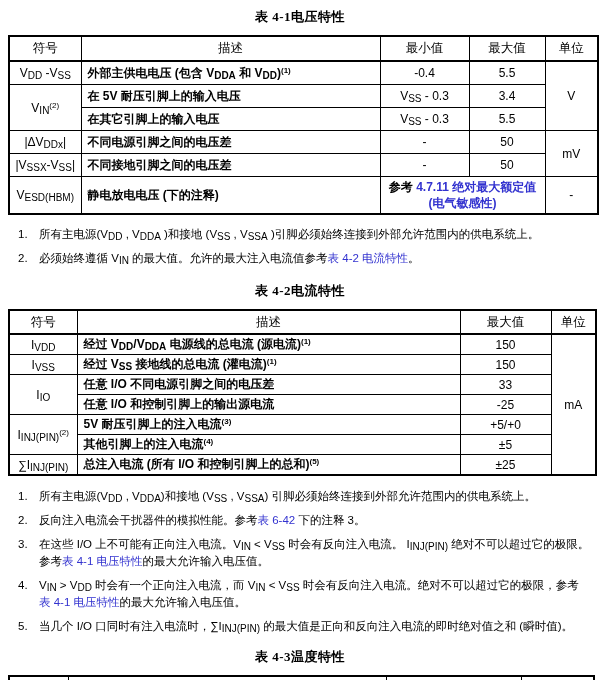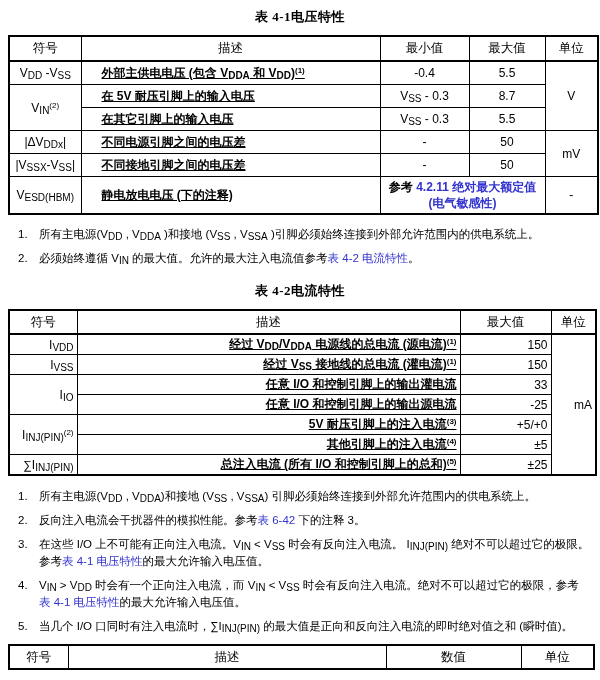--- a/index.html
+++ b/index.html
@@ -29,22 +29,22 @@
     text-align:center;vertical-align:middle;
     padding:1px 3px;font-size:12px;color:#000;
     overflow:hidden;
   }
   .dtable thead th{
     font-weight:normal;font-size:12.5px;height:20px;
     border-bottom:2px solid #000;
   }
   .t1 thead th{height:21px;}
   .t1 tbody td{height:20px;}
-  .t2 tbody td{height:17px;text-align:right;}
-  td.desc{text-align:left;padding-left:20px;font-weight:600;text-decoration:underline;}
+  .t2 tbody td{height:17px;}
+  td.desc{text-align:left;padding-left:6px;font-weight:600;}
   td.sym,td.num{font-weight:normal;}
   td.esd{font-weight:600;line-height:16px;padding:2px 6px;}
   sub{font-size:10px;vertical-align:-2px;line-height:0;}
   sup{font-size:8px;vertical-align:4px;line-height:0;}
   .xref{color:#3232cf;text-decoration:none;cursor:pointer;}
 
   .notes{margin-top:11px;}
   .notes2{margin-top:12px;}
   .note{
     display:flex;font-size:11.5px;line-height:17px;
@@ -84,21 +84,21 @@
             <td class="sym">V<sub>DD</sub> -V<sub>SS</sub></td>
             <td class="desc">外部主供电电压 (包含 V<sub>DDA</sub> 和 V<sub>DD</sub>)<sup>(1)</sup></td>
             <td class="num">-0.4</td>
             <td class="num">5.5</td>
             <td class="num" rowspan="3">V</td>
           </tr>
           <tr>
             <td class="sym" rowspan="2">V<sub>IN</sub><sup>(2)</sup></td>
             <td class="desc">在 5V 耐压引脚上的输入电压</td>
             <td class="num">V<sub>SS</sub> - 0.3</td>
-            <td class="num">8.7</td>
+            <td class="num">3.4</td>
           </tr>
           <tr>
             <td class="desc">在其它引脚上的输入电压</td>
             <td class="num">V<sub>SS</sub> - 0.3</td>
             <td class="num">5.5</td>
           </tr>
           <tr>
             <td class="sym">|ΔV<sub>DDx</sub>|</td>
             <td class="desc">不同电源引脚之间的电压差</td>
             <td class="num">-</td>
@@ -107,21 +107,21 @@
           </tr>
           <tr>
             <td class="sym">|V<sub>SSX</sub>-V<sub>SS</sub>|</td>
             <td class="desc">不同接地引脚之间的电压差</td>
             <td class="num">-</td>
             <td class="num">50</td>
           </tr>
           <tr>
             <td class="sym">V<sub>ESD(HBM)</sub></td>
             <td class="desc">静电放电电压 (下的注释)</td>
-            <td class="esd" colspan="2">参考 <a class="xref">4.2.11 绝对最大额定值 (电气敏感性)</a></td>
+            <td class="esd" colspan="2">参考 <a class="xref">4.7.11 绝对最大额定值 (电气敏感性)</a></td>
             <td class="num">-</td>
           </tr>
         </tbody>
       </table>
     </div>
   <div class="notes">
       <div class="note">
         <span class="nnum">1.</span>
         <span class="nbody">所有主电源(V<sub>DD</sub> , V<sub>DDA</sub> )和接地 (V<sub>SS</sub> , V<sub>SSA</sub> )引脚必须始终连接到外部允许范围内的供电系统上。</span>
       </div>
@@ -157,21 +157,21 @@
             <td class="num">150</td>
             <td class="num" rowspan="7">mA</td>
           </tr>
           <tr>
             <td class="sym">I<sub>VSS</sub></td>
             <td class="desc">经过 V<sub>SS</sub> 接地线的总电流 (灌电流)<sup>(1)</sup></td>
             <td class="num">150</td>
           </tr>
           <tr>
             <td class="sym" rowspan="2">I<sub>IO</sub></td>
-            <td class="desc">任意 I/O 和控制引脚上的输出灌电流</td>
+            <td class="desc">任意 I/O 不同电源引脚之间的电压差</td>
             <td class="num">33</td>
           </tr>
           <tr>
             <td class="desc">任意 I/O 和控制引脚上的输出源电流</td>
             <td class="num">-25</td>
           </tr>
           <tr>
             <td class="sym" rowspan="2">I<sub>INJ(PIN)</sub><sup>(2)</sup></td>
             <td class="desc">5V 耐压引脚上的注入电流<sup>(3)</sup></td>
             <td class="num">+5/+0</td>
@@ -204,20 +204,23 @@
       <div class="note">
         <span class="nnum">4.</span>
         <span class="nbody">V<sub>IN</sub> &gt; V<sub>DD</sub> 时会有一个正向注入电流，而 V<sub>IN</sub> &lt; V<sub>SS</sub> 时会有反向注入电流。绝对不可以超过它的极限，参考<a class="xref">表 4-1 电压特性</a>的最大允许输入电压值。</span>
       </div>
       <div class="note">
         <span class="nnum">5.</span>
         <span class="nbody">当几个 I/O 口同时有注入电流时，∑I<sub>INJ(PIN)</sub> 的最大值是正向和反向注入电流的即时绝对值之和 (瞬时值)。</span>
       </div>
     </div>
 
+  <div class="caption cap3">
+    <span class="cap-label">表 4-3</span><span class="cap-text">温度特性</span>
+  </div>
   <div>
       <table class="dtable t3" style="width: 585px;">
         <colgroup>
           <col style="width: 59px;">
           <col style="width: 318px;">
           <col style="width: 135px;">
           <col style="width: 73px;">
         </colgroup>
         <thead>
           <tr>

